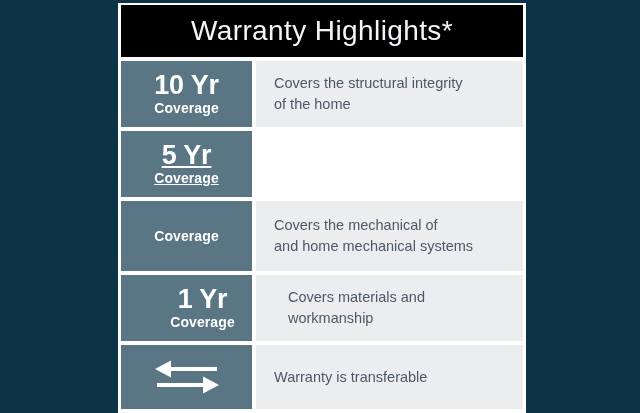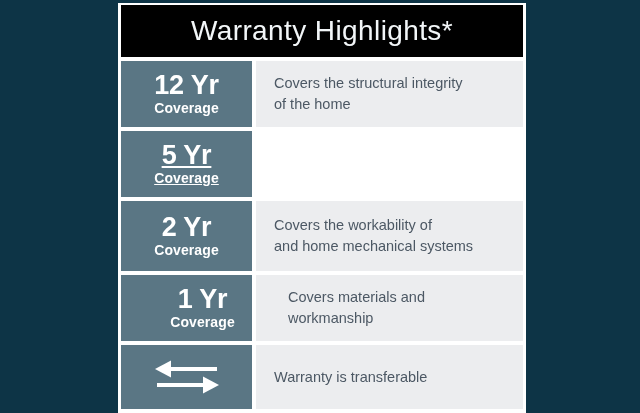--- a/index.html
+++ b/index.html
@@ -105,43 +105,42 @@
 <body>
 
 <div id="card">
 
   <div id="header">
     <div id="header-title">Warranty Highlights*</div>
   </div>
 
   <div class="row row-h1">
     <div class="term-cell">
-      <span class="term-years">12 Yr</span>
+      <span class="term-years">10 Yr</span>
       <span class="term-label">Coverage</span>
     </div>
     <div class="desc-cell">
       <span class="desc-line">Covers the structural integrity</span>
       <span class="desc-line">of the home</span>
     </div>
   </div>
 
   <div class="row row-h2">
     <div class="term-cell">
       <span class="term-years">5 Yr</span>
       <span class="term-label">Coverage</span>
     </div>
   </div>
 
   <div class="row row-h3">
     <div class="term-cell">
-      <span class="term-years">2 Yr</span>
       <span class="term-label">Coverage</span>
     </div>
     <div class="desc-cell">
-      <span class="desc-line">Covers the workability of</span>
+      <span class="desc-line">Covers the mechanical of</span>
       <span class="desc-line">and home mechanical systems</span>
     </div>
   </div>
 
   <div class="row row-h4">
     <div class="term-cell">
       <span class="term-years">1 Yr</span>
       <span class="term-label">Coverage</span>
     </div>
     <div class="desc-cell">

